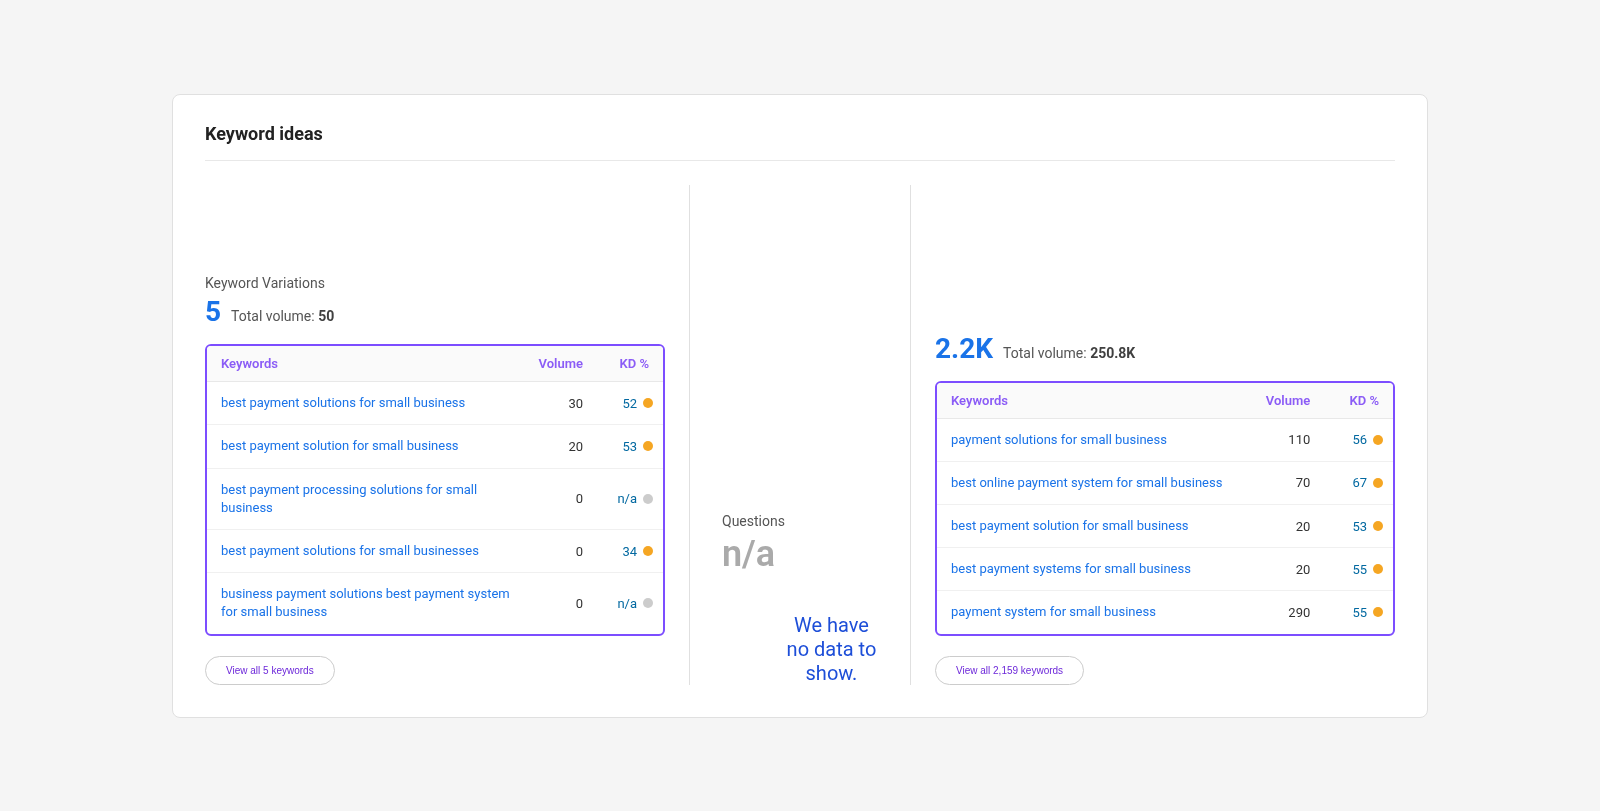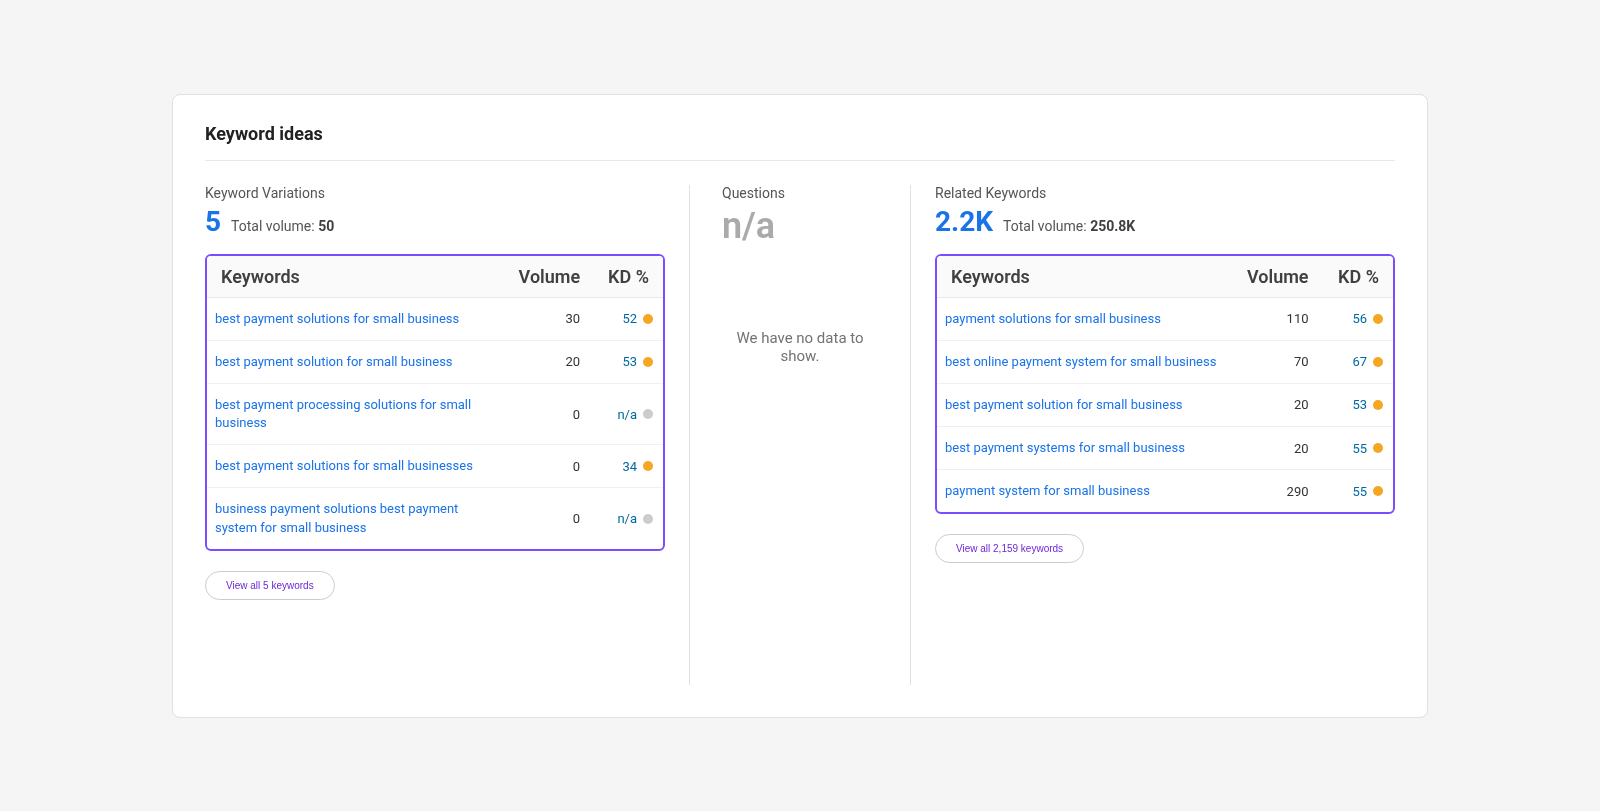--- a/index.html
+++ b/index.html
@@ -23,21 +23,21 @@
       font-size: 18px;
       font-weight: 700;
       color: #222;
       margin-bottom: 24px;
       padding-bottom: 16px;
       border-bottom: 1px solid #e8e8e8;
     }
     .sections-row {
       display: flex;
       gap: 0;
-      align-items: flex-start;
+      align-items: flex-end;
     }
     .section {
       flex: 1;
       padding: 0 16px;
     }
     .section:first-child {
       padding-left: 0;
     }
     .section-divider {
       width: 1px;
@@ -67,60 +67,60 @@
     }
     .section-meta {
       margin-bottom: 16px;
     }
     .questions-count {
       font-size: 36px;
       font-weight: 600;
       color: #aaa;
     }
     .no-data-msg {
-      color: #737373;
-      font-size: 15px;
-      margin-top: 66px;
+      color: #1d4ed8;
+      font-size: 20px;
+      margin-top: 100px;
       text-align: center;
     }
     .table-container {
       border: 2px solid #7c4dff;
       border-radius: 6px;
       overflow: hidden;
       margin-bottom: 16px;
     }
     table {
       width: 100%;
       border-collapse: collapse;
       font-size: 13px;
     }
     thead tr {
       background: #fafafa;
     }
     thead th {
       padding: 10px 14px;
       text-align: left;
       font-weight: 600;
-      color: #404040;
-      font-size: 18px;
+      color: #8b5cf6;
+      font-size: 13px;
       border-bottom: 1px solid #e8e8e8;
     }
     thead th.col-volume,
     thead th.col-kd {
       text-align: right;
       white-space: nowrap;
     }
     tbody tr {
       border-bottom: 1px solid #f0f0f0;
     }
     tbody tr:last-child {
       border-bottom: none;
     }
     tbody td {
-      padding: 12px 8px;
+      padding: 12px 14px;
       vertical-align: middle;
     }
     td.col-keyword a {
       color: #1a73e8;
       text-decoration: none;
       font-size: 13px;
       line-height: 1.4;
     }
     td.col-volume {
       text-align: right;
@@ -161,21 +161,21 @@
       padding: 8px 20px;
       font-size: 10px;
       color: #6d28d9;
       cursor: pointer;
       margin-top: 4px;
     }
     .questions-section {
       min-width: 200px;
       max-width: 220px;
       display: flex;
-      flex-direction: column;
+      flex-direction: row;
       padding: 0 32px;
     }
   </style>
 </head>
 <body>
 
 <div class="card">
   <div class="card-title">Keyword ideas</div>
 
   <div class="sections-row">
@@ -276,21 +276,20 @@
         <div class="section-header-label">Questions</div>
         <div class="questions-count">n/a</div>
       </div>
       <div class="no-data-msg">We have no data to show.</div>
     </div>
 
     <div class="section-divider"></div>
 
     <div class="section" style="flex: 1.4; padding-left: 24px; padding-right: 0;">
       <div class="section-meta">
-        <div class="section-header-label">Related Keywords</div>
         <div>
           <span class="section-count">2.2K</span>
           <span class="section-volume">
             <span>Total volume:</span>
             <strong>250.8K</strong>
           </span>
         </div>
       </div>
 
       <div class="table-container">

